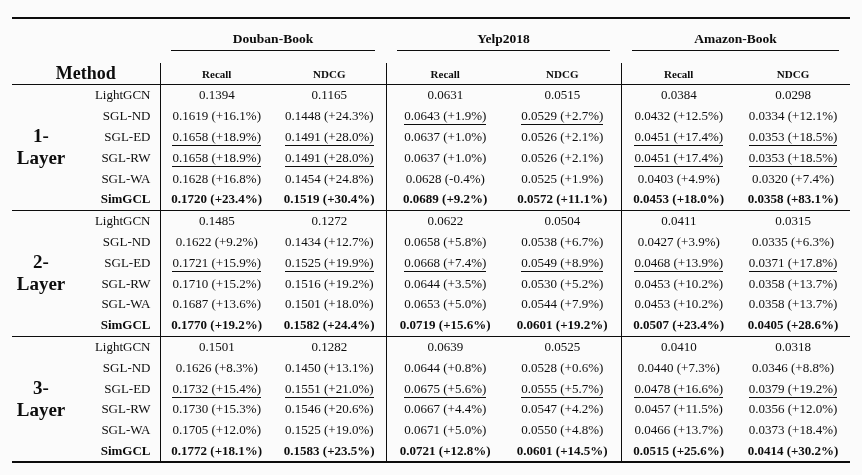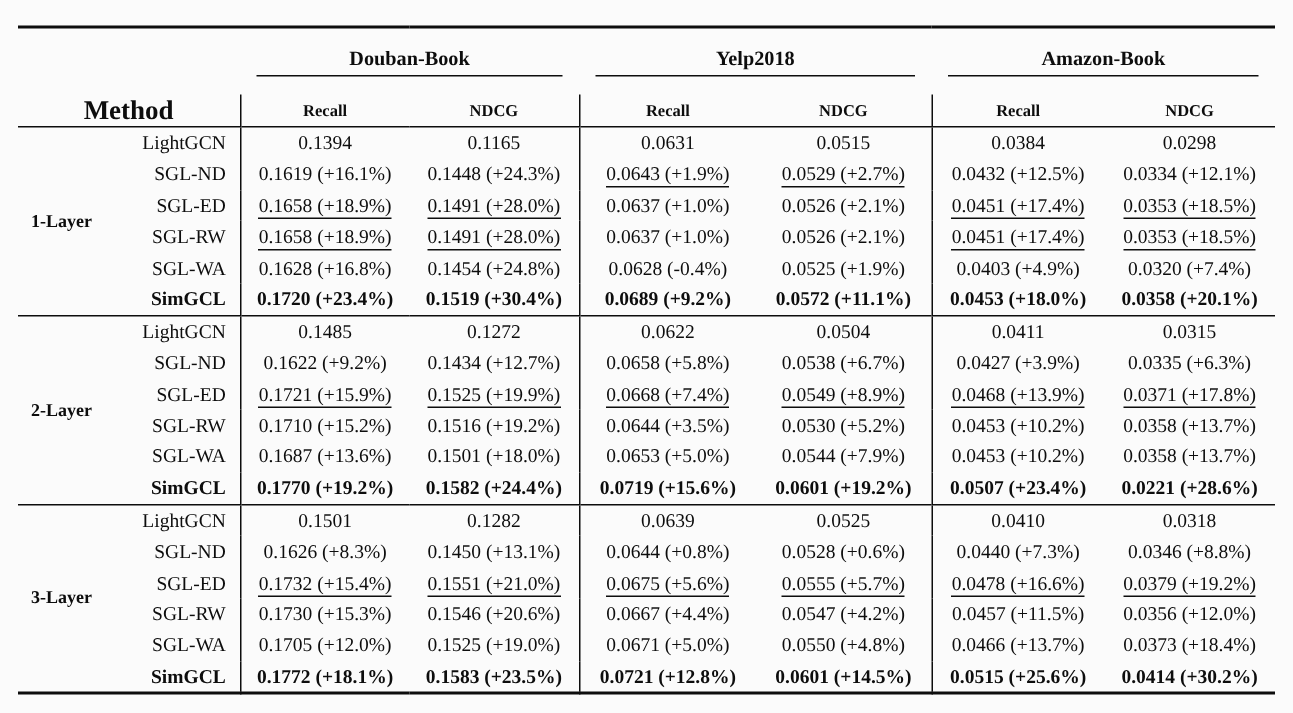--- a/index.html
+++ b/index.html
@@ -61,21 +61,21 @@
     font-weight: bold;
     font-size: 11px;
     border-bottom: 1.6px solid #0d0d0d;
   }
   tr.sub-row th.sep { border-left: 1px solid #0d0d0d; }
 
   
   tbody td { height: 20.8px; text-align: center; vertical-align: middle; }
   td.layer-cell {
     font-weight: bold;
-    font-size: 12px;
+    font-size: 19px;
     text-align: center;
   }
   td.method-cell {
     text-align: right;
     padding-right: 9px;
   }
   td.val-cell { text-align: center; }
   td.sep { border-left: 1px solid #0d0d0d; }
   tr.block-sep td { border-top: 1.2px solid #0d0d0d; }
   .bold { font-weight: bold; }
@@ -168,21 +168,21 @@
           <td class="val-cell sep"><span>0.0403 (+4.9%)</span></td>
           <td class="val-cell"><span>0.0320 (+7.4%)</span></td>
         </tr>
         <tr>
           <td class="method-cell bold">SimGCL</td>
           <td class="val-cell bold sep"><span>0.1720 (+23.4%)</span></td>
           <td class="val-cell bold"><span>0.1519 (+30.4%)</span></td>
           <td class="val-cell bold sep"><span>0.0689 (+9.2%)</span></td>
           <td class="val-cell bold"><span>0.0572 (+11.1%)</span></td>
           <td class="val-cell bold sep"><span>0.0453 (+18.0%)</span></td>
-          <td class="val-cell bold"><span>0.0358 (+20.1%)</span></td>
+          <td class="val-cell bold"><span>0.0358 (+83.1%)</span></td>
         </tr>
         <tr class="block-sep">
           <td class="layer-cell" rowspan="6">2-Layer</td>
           <td class="method-cell">LightGCN</td>
           <td class="val-cell sep"><span>0.1485</span></td>
           <td class="val-cell"><span>0.1272</span></td>
           <td class="val-cell sep"><span>0.0622</span></td>
           <td class="val-cell"><span>0.0504</span></td>
           <td class="val-cell sep"><span>0.0411</span></td>
           <td class="val-cell"><span>0.0315</span></td>
@@ -223,21 +223,21 @@
           <td class="val-cell sep"><span>0.0453 (+10.2%)</span></td>
           <td class="val-cell"><span>0.0358 (+13.7%)</span></td>
         </tr>
         <tr>
           <td class="method-cell bold">SimGCL</td>
           <td class="val-cell bold sep"><span>0.1770 (+19.2%)</span></td>
           <td class="val-cell bold"><span>0.1582 (+24.4%)</span></td>
           <td class="val-cell bold sep"><span>0.0719 (+15.6%)</span></td>
           <td class="val-cell bold"><span>0.0601 (+19.2%)</span></td>
           <td class="val-cell bold sep"><span>0.0507 (+23.4%)</span></td>
-          <td class="val-cell bold"><span>0.0221 (+28.6%)</span></td>
+          <td class="val-cell bold"><span>0.0405 (+28.6%)</span></td>
         </tr>
         <tr class="block-sep">
           <td class="layer-cell" rowspan="6">3-Layer</td>
           <td class="method-cell">LightGCN</td>
           <td class="val-cell sep"><span>0.1501</span></td>
           <td class="val-cell"><span>0.1282</span></td>
           <td class="val-cell sep"><span>0.0639</span></td>
           <td class="val-cell"><span>0.0525</span></td>
           <td class="val-cell sep"><span>0.0410</span></td>
           <td class="val-cell"><span>0.0318</span></td>

